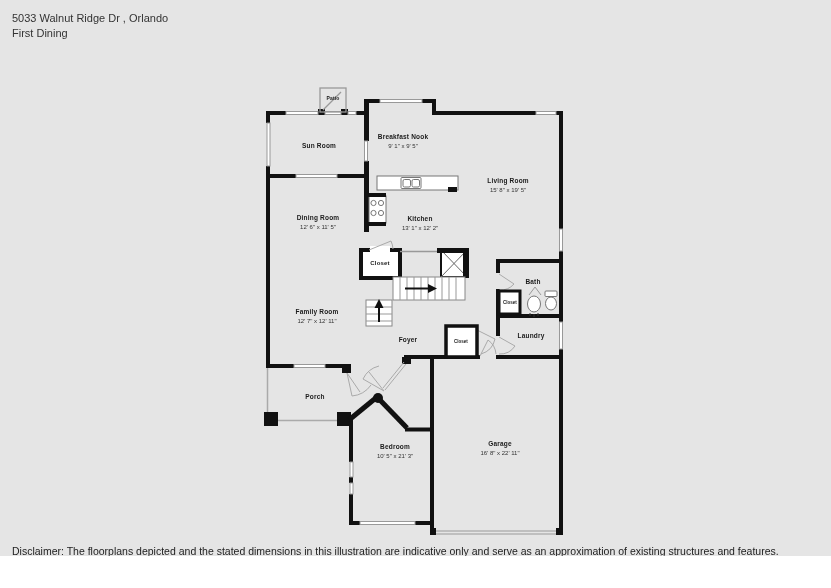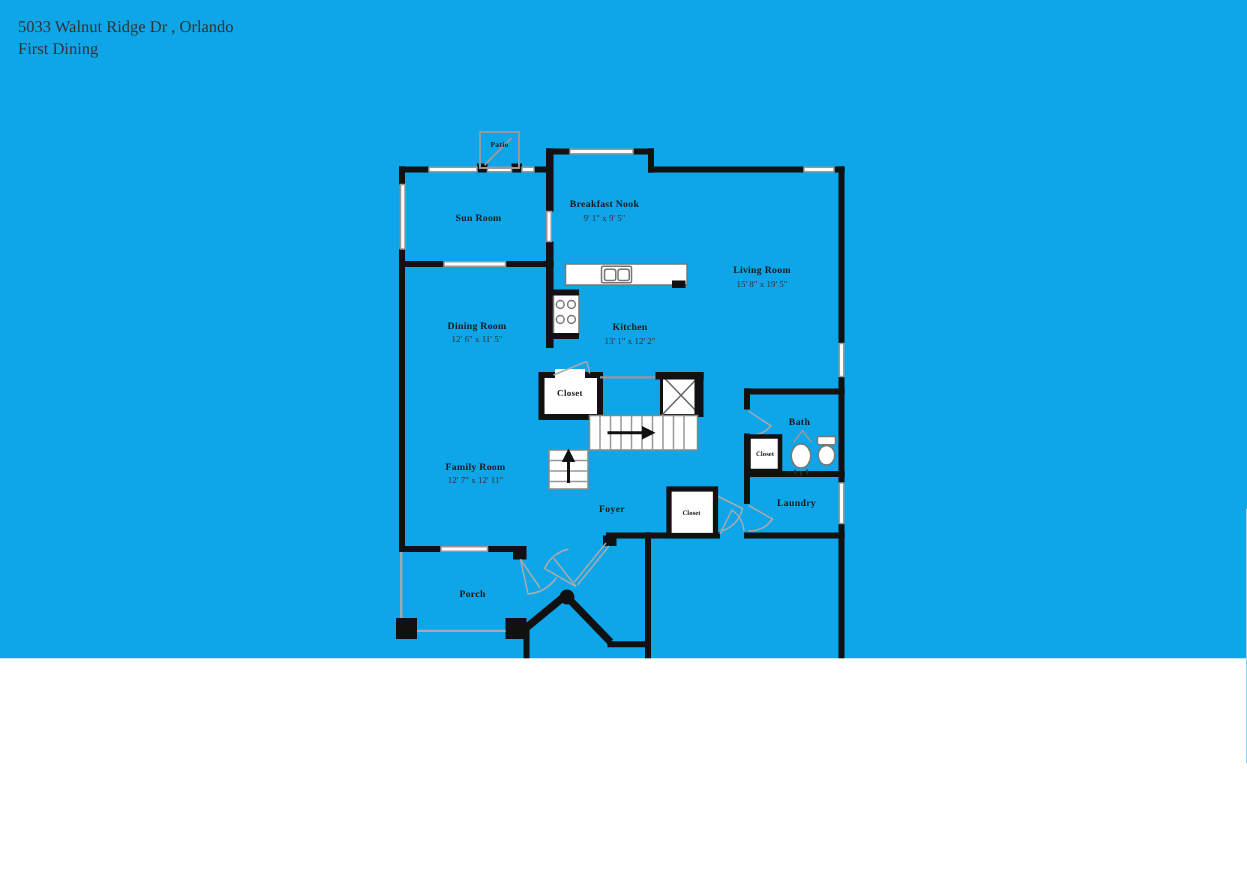--- a/index.html
+++ b/index.html
@@ -1,17 +1,17 @@
 <!DOCTYPE html>
 <html><head>
 <meta charset="utf-8">
 <style>
   html,body{margin:0;padding:0;background:#ffffff;}
-  .canvas{position:relative;width:831px;height:439px;background:#0ea5e9;overflow:hidden;
-          font-family:Liberation Serif, serif;}
+  .canvas{position:relative;width:831px;height:556px;background:#e5e5e5;overflow:hidden;
+          font-family:Liberation Sans, sans-serif;}
   .hdr{position:absolute;left:12px;top:11px;font-size:11px;color:#333;line-height:15px;}
   .plan-svg{position:absolute;left:0;top:0;}
   .room-name{position:absolute;transform:translateX(-50%);font-weight:bold;font-size:6.5px;
              color:#1a1a1a;white-space:nowrap;letter-spacing:.2px;}
   .room-dims{position:absolute;transform:translateX(-50%);font-size:6px;color:#333;
              white-space:nowrap;}
   .tiny{font-size:4.5px;letter-spacing:0;}
   .small{font-size:5px;}
   .ftr{position:absolute;left:12px;font-size:10.5px;color:#222;white-space:nowrap;}
 </style>
@@ -228,15 +228,16 @@
   <div class="room-dims" style="left:317px;top:318px">12' 7" x 12' 11"</div>
   <div class="room-name" style="left:408px;top:336px">Foyer</div>
   <div class="room-name tiny" style="left:461px;top:339px">Closet</div>
   <div class="room-name" style="left:531px;top:332px">Laundry</div>
   <div class="room-name" style="left:315px;top:393px">Porch</div>
   <div class="room-name" style="left:395px;top:443px">Bedroom</div>
   <div class="room-dims" style="left:395px;top:453px">10' 5" x 21' 3"</div>
   <div class="room-name" style="left:500px;top:440px">Garage</div>
   <div class="room-dims" style="left:500px;top:450px">16' 8" x 22' 11"</div>
 
+  <div class="ftr" style="top:545px">Disclaimer: The floorplans depicted and the stated dimensions in this illustration are indicative only and serve as an approximation of existing structures and features.</div>
   <div class="ftr" style="top:561px">This illustration is not guaranteed to be accurate or complete. The accuracy of all information should be verified through personal inspection and/or with appropriate professionals.</div>
 
 </div>
 
 </body></html>

